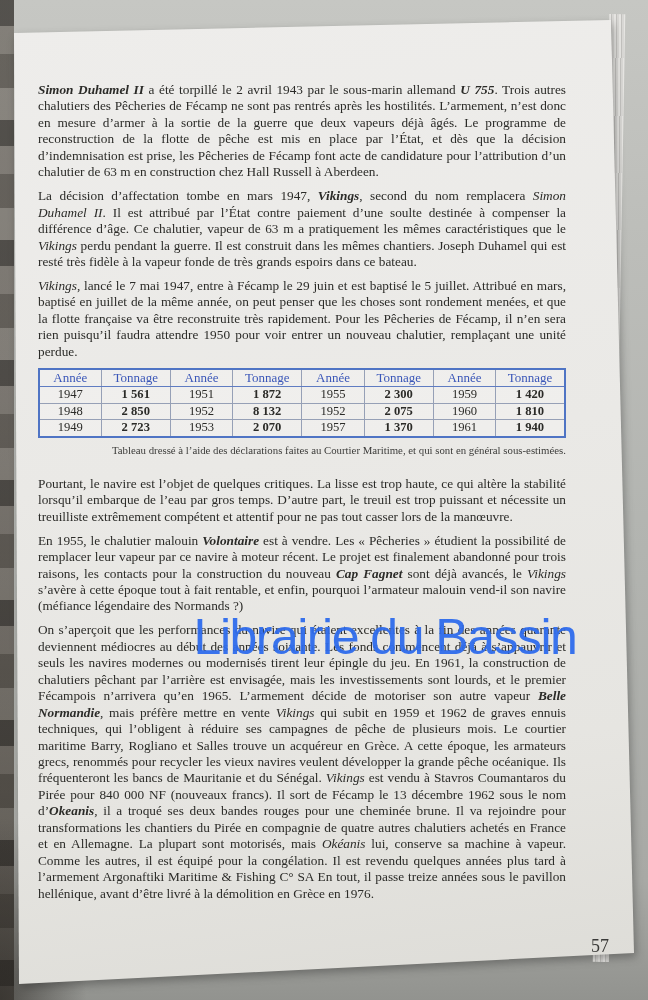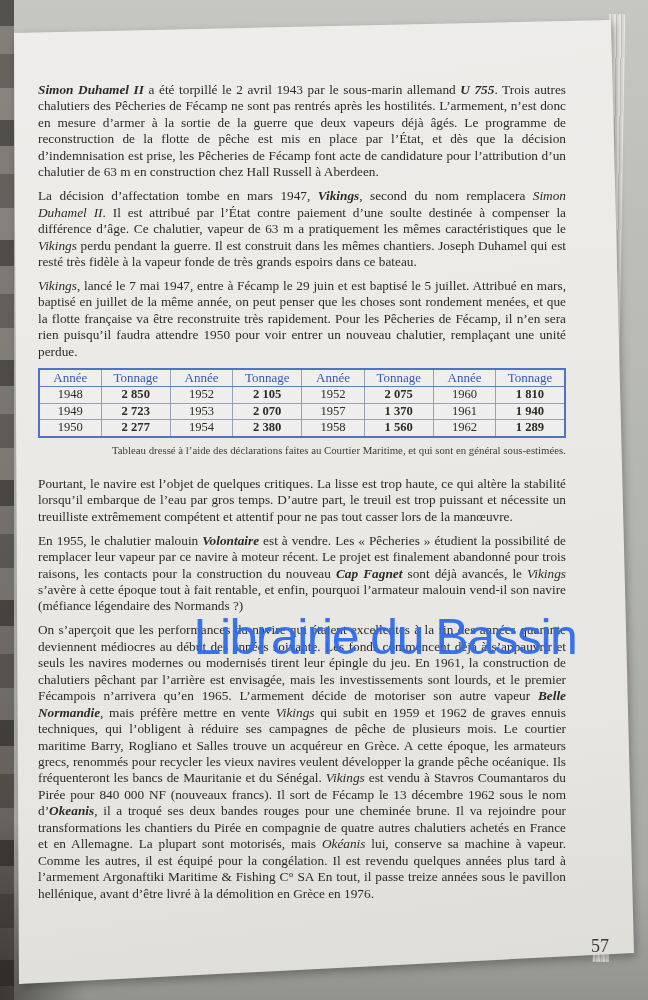--- a/index.html
+++ b/index.html
@@ -113,48 +113,48 @@
                 <th>Année</th>
                 <th>Tonnage</th>
                 <th>Année</th>
                 <th>Tonnage</th>
                 <th>Année</th>
                 <th>Tonnage</th>
               </tr>
           </thead>
           <tbody id="table-body">
               <tr>
+                <td class="year-val">1947</td>
+                <td class="tonnage-val">1 561</td>
+                <td class="year-val">1951</td>
+                <td class="tonnage-val">1 872</td>
+                <td class="year-val">1955</td>
+                <td class="tonnage-val">2 300</td>
+                <td class="year-val">1959</td>
+                <td class="tonnage-val">1 420</td>
+              </tr>
+              <tr>
                 <td class="year-val">1948</td>
                 <td class="tonnage-val">2 850</td>
                 <td class="year-val">1952</td>
-                <td class="tonnage-val">2 105</td>
+                <td class="tonnage-val">8 132</td>
                 <td class="year-val">1952</td>
                 <td class="tonnage-val">2 075</td>
                 <td class="year-val">1960</td>
                 <td class="tonnage-val">1 810</td>
               </tr>
               <tr>
                 <td class="year-val">1949</td>
                 <td class="tonnage-val">2 723</td>
                 <td class="year-val">1953</td>
                 <td class="tonnage-val">2 070</td>
                 <td class="year-val">1957</td>
                 <td class="tonnage-val">1 370</td>
                 <td class="year-val">1961</td>
                 <td class="tonnage-val">1 940</td>
-              </tr>
-              <tr>
-                <td class="year-val">1950</td>
-                <td class="tonnage-val">2 277</td>
-                <td class="year-val">1954</td>
-                <td class="tonnage-val">2 380</td>
-                <td class="year-val">1958</td>
-                <td class="tonnage-val">1 560</td>
-                <td class="year-val">1962</td>
-                <td class="tonnage-val">1 289</td>
               </tr>
             </tbody>
         </table>
 
         <div class="caption">Tableau dressé à l’aide des déclarations faites au Courtier Maritime, et qui sont en général sous-estimées.</div>
 
         <div id="paras-after">
             <p class="para"><span class="seg-n">Pourtant, le navire est l’objet de quelques critiques. La lisse est trop haute, ce qui altère la stabilité lorsqu’il embarque de l’eau par gros temps. D’autre part, le treuil est trop puissant et nécessite un treuilliste extrêmement compétent et attentif pour ne pas tout casser lors de la manœuvre.</span></p>
             <p class="para"><span class="seg-n">En 1955, le chalutier malouin </span><span class="seg-bi">Volontaire</span><span class="seg-n"> est à vendre. Les « Pêcheries » étudient la possibilité de remplacer leur vapeur par ce navire à moteur récent. Le projet est finalement abandonné pour trois raisons, les contacts pour la construction du nouveau </span><span class="seg-bi">Cap Fagnet</span><span class="seg-n"> sont déjà avancés, le </span><span class="seg-i">Vikings</span><span class="seg-n"> s’avère à cette époque tout à fait rentable, et enfin, pourquoi l’armateur malouin vend-il son navire (méfiance légendaire des Normands ?)</span></p>
             <p class="para"><span class="seg-n">On s’aperçoit que les performances du navire qui étaient excellentes à la fin des années quarante deviennent médiocres au début des années soixante. Les fonds commencent déjà à s’appauvrir et seuls les navires modernes ou modernisés tirent leur épingle du jeu. En 1961, la construction de chalutiers pêchant par l’arrière est envisagée, mais les investissements sont lourds, et le premier Fécampois n’arrivera qu’en 1965. L’armement décide de motoriser son autre vapeur </span><span class="seg-bi">Belle Normandie</span><span class="seg-n">, mais préfère mettre en vente </span><span class="seg-i">Vikings</span><span class="seg-n"> qui subit en 1959 et 1962 de graves ennuis techniques, qui l’obligent à réduire ses campagnes de pêche de plusieurs mois. Le courtier maritime Barry, Rogliano et Salles trouve un acquéreur en Grèce. A cette époque, les armateurs grecs, renommés pour recycler les vieux navires veulent développer la grande pêche océanique. Ils fréquenteront les bancs de Mauritanie et du Sénégal. </span><span class="seg-i">Vikings</span><span class="seg-n"> est vendu à Stavros Coumantaros du Pirée pour 840 000 NF (nouveaux francs). Il sort de Fécamp le 13 décembre 1962 sous le nom d’</span><span class="seg-bi">Okeanis</span><span class="seg-n">, il a troqué ses deux bandes rouges pour une cheminée brune. Il va rejoindre pour transformations les chantiers du Pirée en compagnie de quatre autres chalutiers achetés en France et en Allemagne. La plupart sont motorisés, mais </span><span class="seg-i">Okéanis</span><span class="seg-n"> lui, conserve sa machine à vapeur. Comme les autres, il est équipé pour la congélation. Il est revendu quelques années plus tard à l’armement Argonaftiki Maritime &amp; Fishing C° SA En tout, il passe treize années sous le pavillon hellénique, avant d’être livré à la démolition en Grèce en 1976.</span></p>

